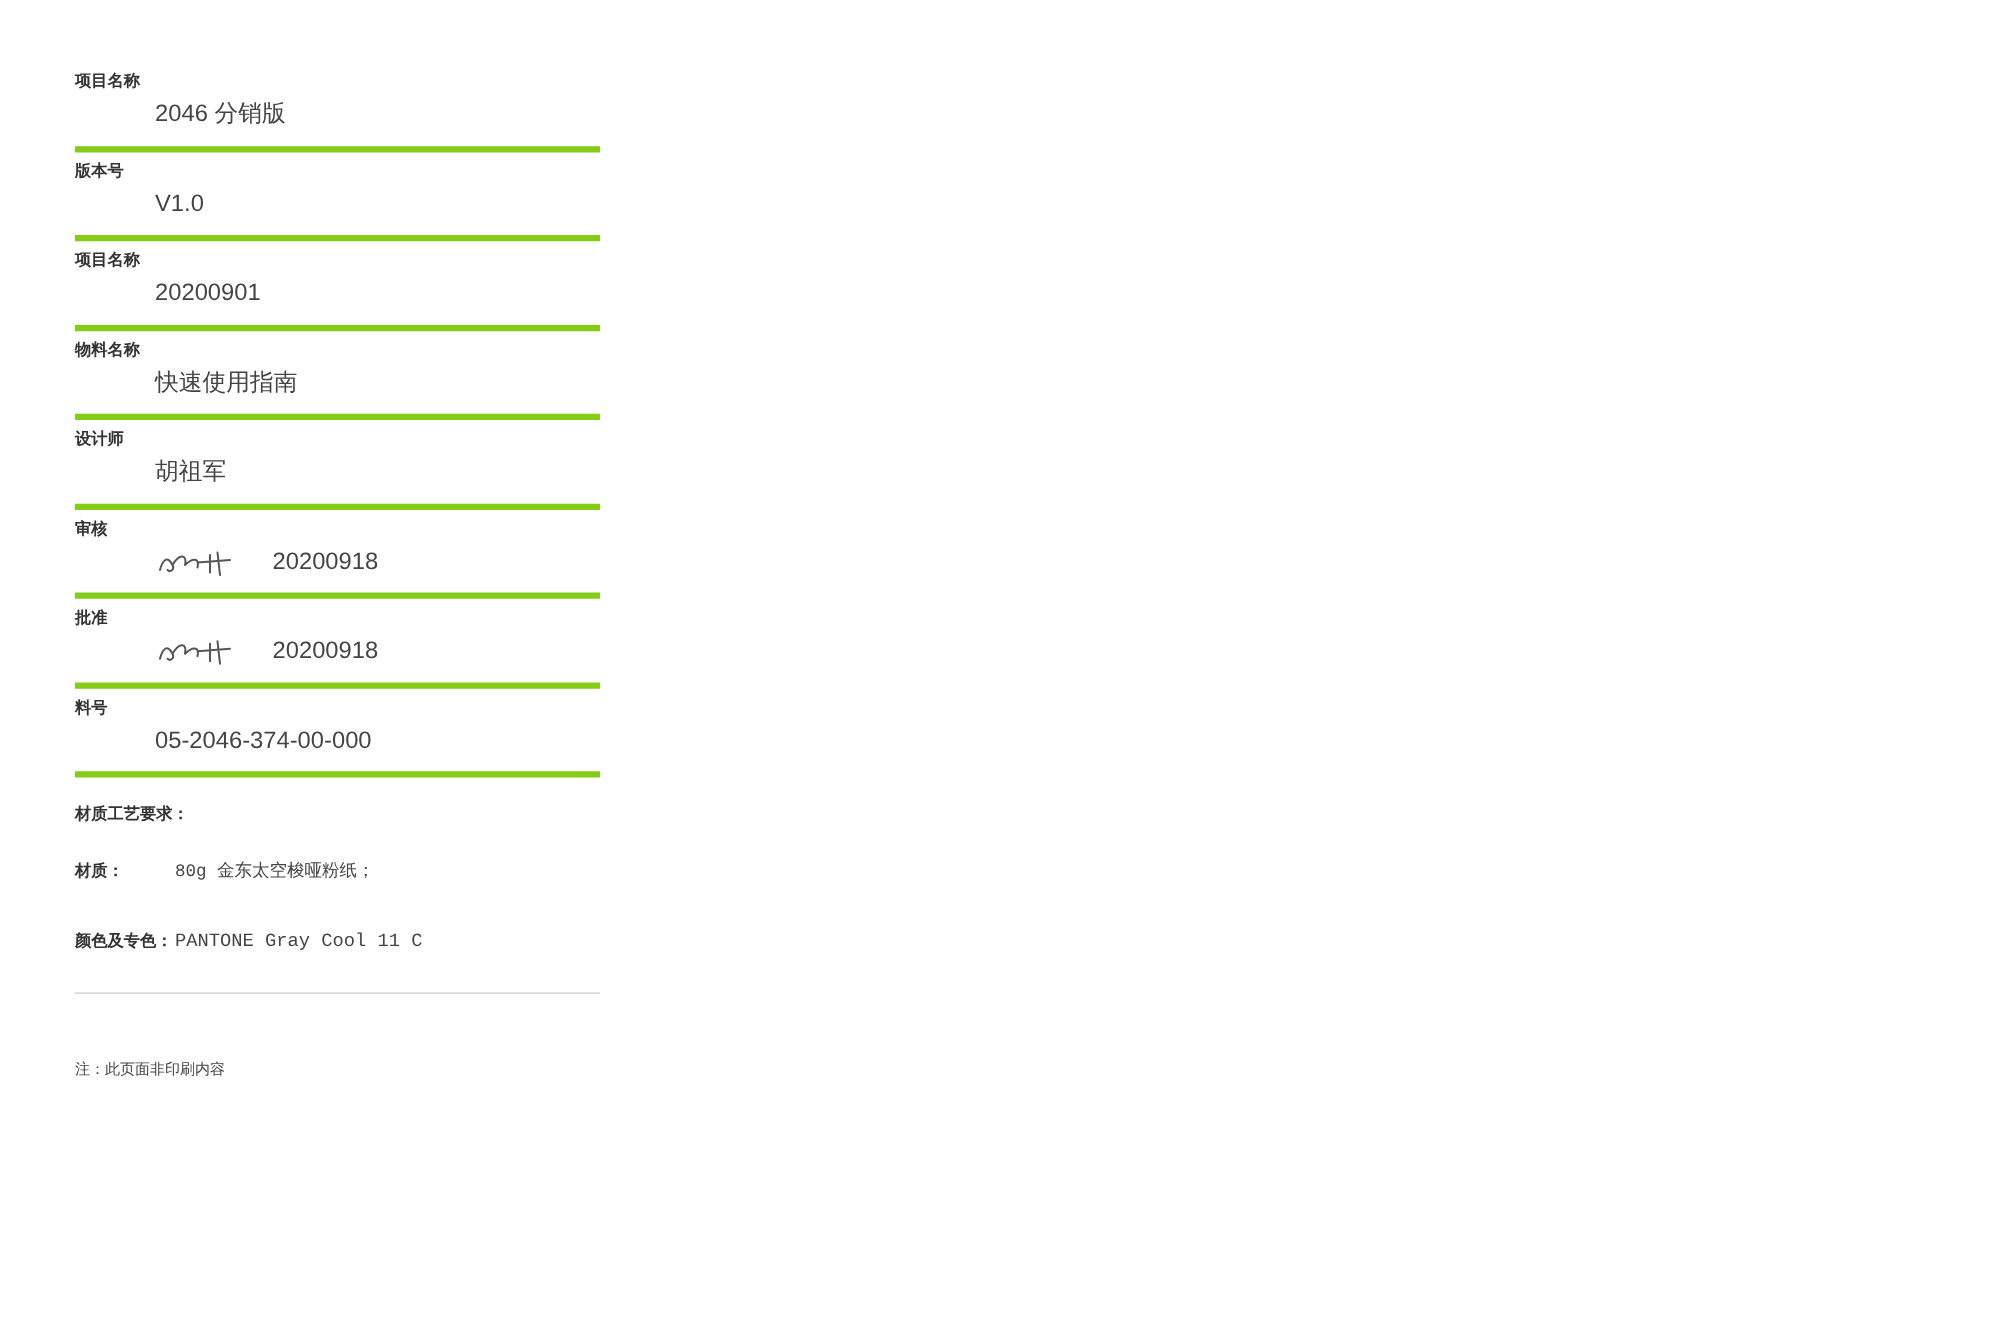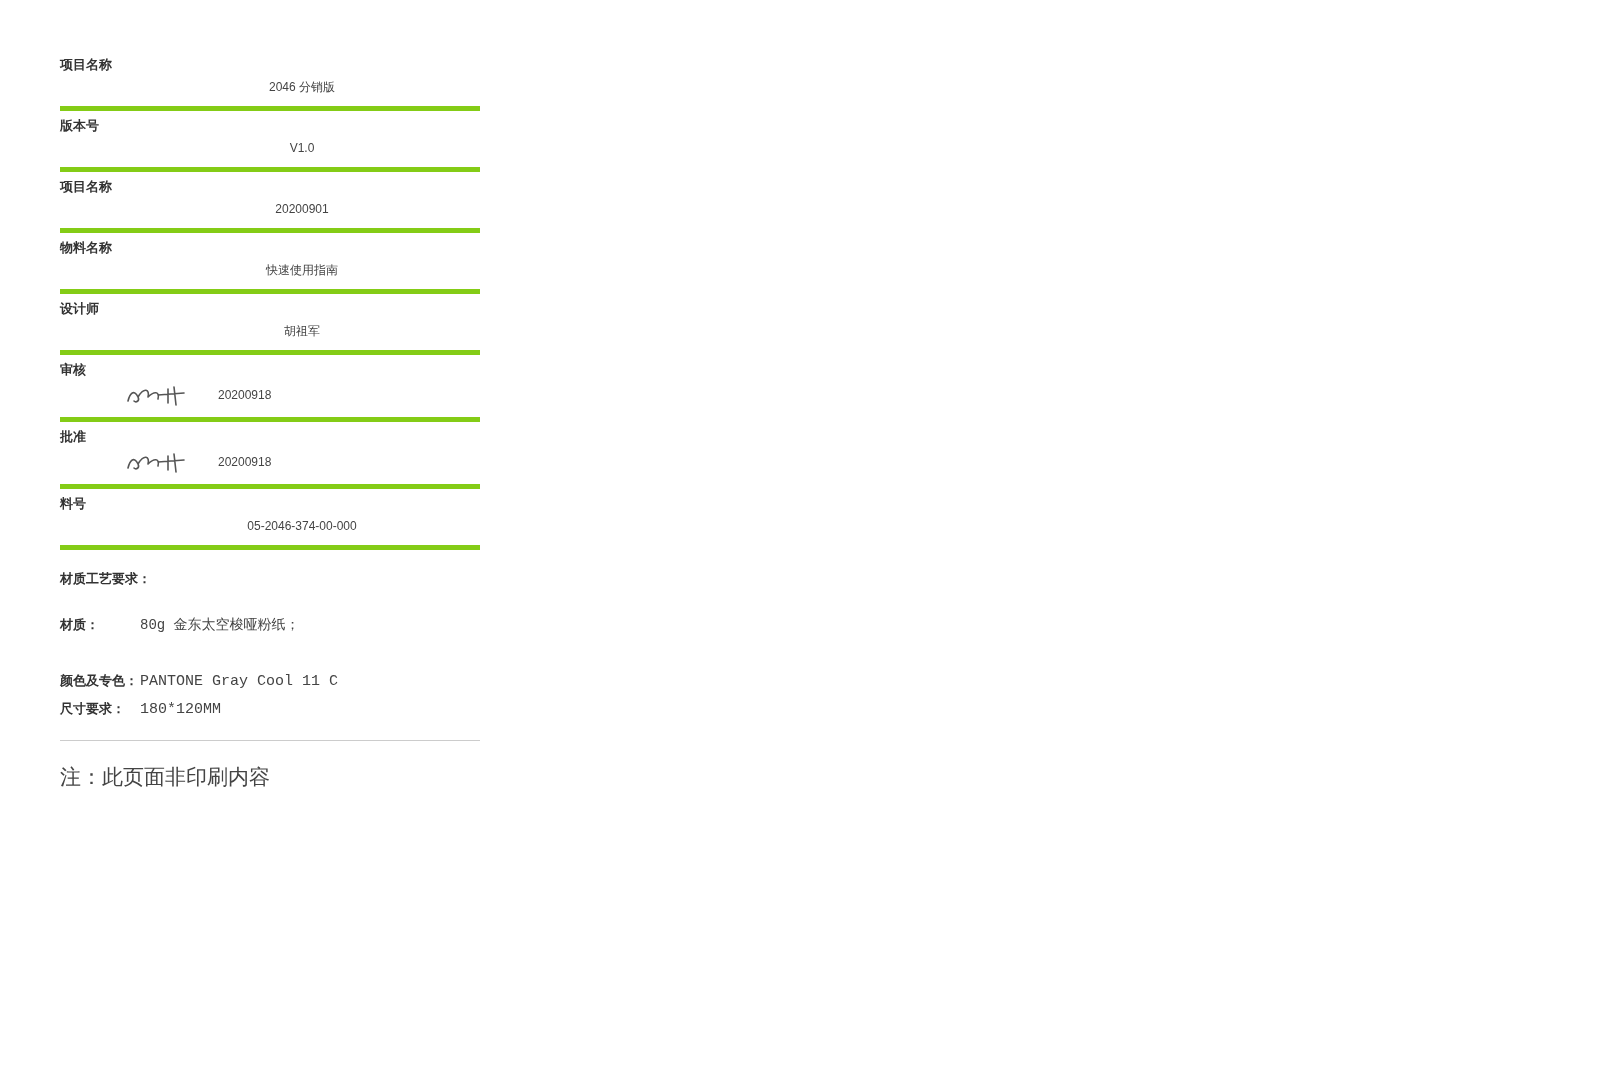--- a/index.html
+++ b/index.html
@@ -20,41 +20,40 @@
     position: relative;
   }
   .label {
     font-size: 13px;
     font-weight: 600;
     color: #333;
     margin-bottom: 4px;
     display: block;
   }
   .value {
-    font-size: 12px;
+    font-size: 19px;
     color: #444;
     padding-left: 64px;
     line-height: 1.5;
     padding-bottom: 4px;
-    text-align: center;
   }
   .sig-row .value {
     display: flex;
     align-items: center;
     gap: 12px;
   }
   .signature {
     width: 82px;
     height: 24px;
     display: inline-block;
   }
   .spec-section {
     margin-top: 20px;
     border-bottom: 1px solid #ccc;
-    padding-bottom: 12px;
+    padding-bottom: 22px;
   }
   .spec-title {
     font-size: 13px;
     font-weight: 600;
     color: #333;
     margin-bottom: 28px;
   }
   .spec-line {
     display: flex;
     font-size: 13px;
@@ -72,22 +71,22 @@
     font-size: 15px;
     color: #444;
   }
   .spec-value.big {
     font-size: 14px;
   }
   .spec-gap {
     height: 28px;
   }
   .note {
-    margin-top: 22px;
-    font-size: 21px;
+    margin-top: 52px;
+    font-size: 12px;
     color: #444;
   }
 </style>
 </head>
 <body>
 
 <div class="container">
 
   <div class="row">
     <span class="label">项目名称</span>
@@ -151,21 +150,17 @@
       <span class="spec-value big">80g 金东太空梭哑粉纸；</span>
     </div>
 
     <div class="spec-gap"></div>
 
     <div class="spec-line">
       <span class="spec-label">颜色及专色：</span>
       <span class="spec-value">PANTONE Gray Cool 11 C</span>
     </div>
 
-    <div class="spec-line">
-      <span class="spec-label">尺寸要求：</span>
-      <span class="spec-value">180*120MM</span>
-    </div>
   </div>
 
   <div class="note">注：此页面非印刷内容</div>
 
 </div>
 
 </body></html>

